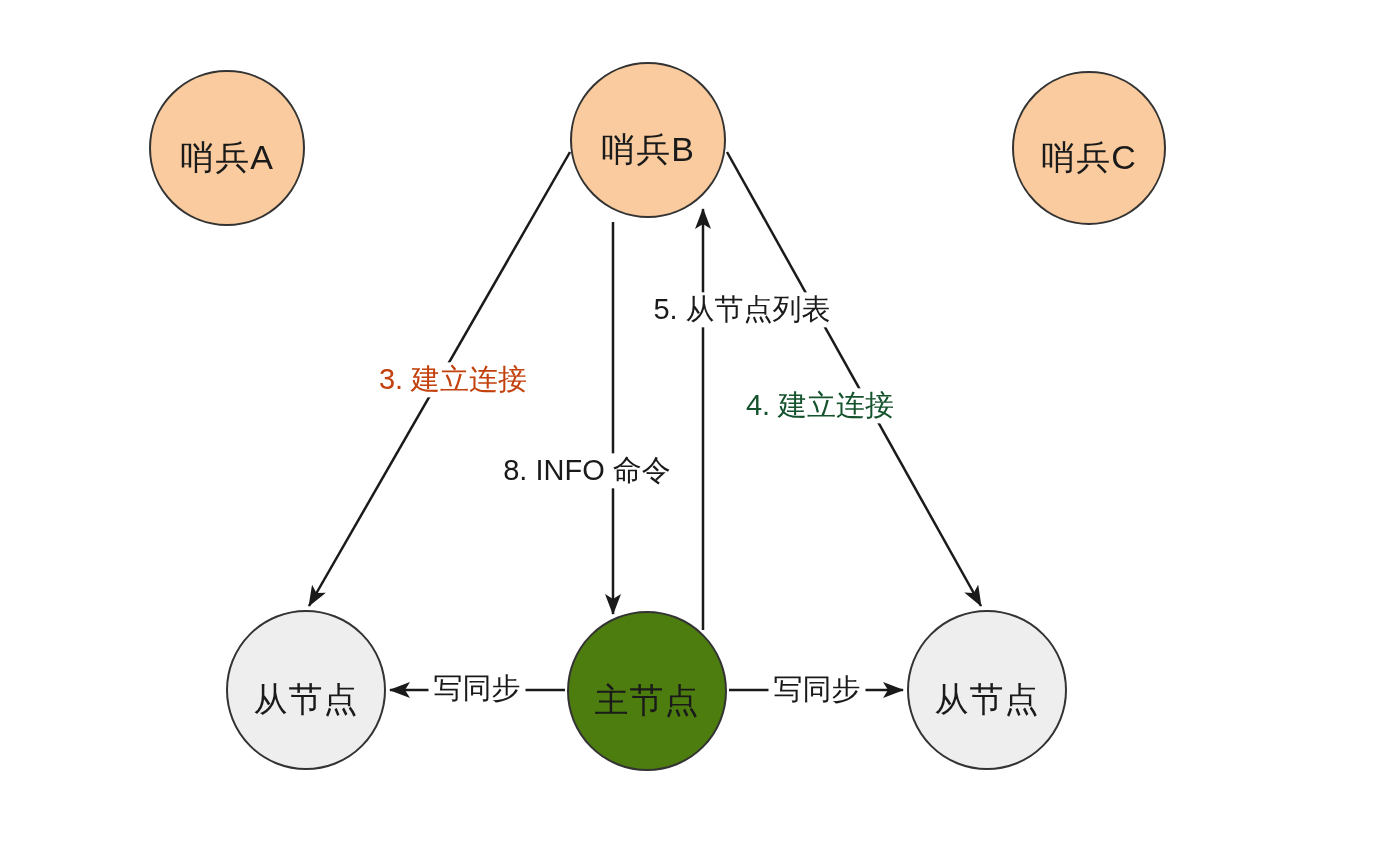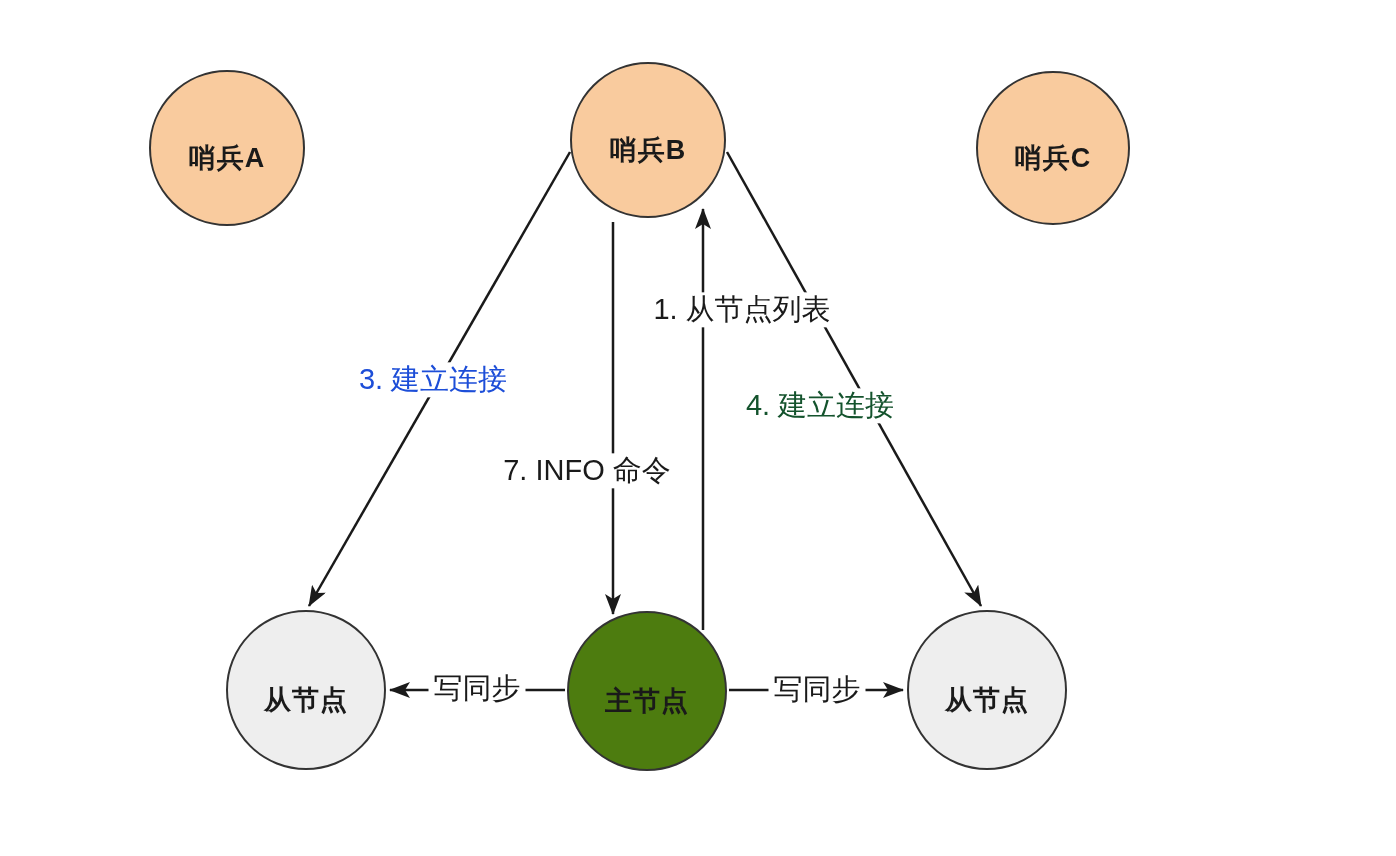--- a/index.html
+++ b/index.html
@@ -36,22 +36,22 @@
   .node {
     position: absolute;
     border: 2.5px solid #333333;
     border-radius: 50%;
     display: flex;
     align-items: center;
     justify-content: center;
     box-sizing: border-box;
   }
   .node span {
-    font-size: 27px;
-    font-weight: 700;
+    font-size: 34px;
+    font-weight: 400;
     color: #1a1a1a;
     letter-spacing: 1px;
     white-space: nowrap;
     margin-top: 20px;
   }
   .node.sentinel { background: #F9CB9E; }
   .node.master   { background: #CEE5F9; }
   .node.slave    { background: #EEEEEE; }
   .edge-label {
     position: absolute;
@@ -85,34 +85,34 @@
       </g>
   </svg>
 
   <div class="layer node-layer">
       <div class="node sentinel" style="left: 149px; top: 70px; height: 156px; width: 156px; background: rgb(249, 203, 158); border-color: rgb(51, 51, 51);">
         <span style="color: rgb(26, 26, 26);">哨兵A</span>
       </div>
       <div class="node sentinel" style="left: 570px; top: 62px; height: 156px; width: 156px; background: rgb(249, 203, 158); border-color: rgb(51, 51, 51);">
         <span style="color: rgb(26, 26, 26);">哨兵B</span>
       </div>
-      <div class="node sentinel" style="left: 976px; top: 71px; height: 154px; width: 154px; background: rgb(249, 203, 158); border-color: rgb(51, 51, 51);">
+      <div class="node sentinel" style="left: 1012px; top: 71px; height: 154px; width: 154px; background: rgb(249, 203, 158); border-color: rgb(51, 51, 51);">
         <span style="color: rgb(26, 26, 26);">哨兵C</span>
       </div>
       <div class="node slave" style="left: 226px; top: 610px; height: 160px; width: 160px; background: rgb(238, 238, 238); border-color: rgb(51, 51, 51);">
         <span style="color: rgb(26, 26, 26);">从节点</span>
       </div>
       <div class="node master" style="left: 567px; top: 611px; height: 160px; width: 160px; background: #4d7c0f; border-color: rgb(51, 51, 51);">
         <span style="color: rgb(26, 26, 26);">主节点</span>
       </div>
       <div class="node slave" style="left: 907px; top: 610px; height: 160px; width: 160px; background: rgb(238, 238, 238); border-color: rgb(51, 51, 51);">
         <span style="color: rgb(26, 26, 26);">从节点</span>
       </div>
     </div>
   <div class="layer edge-label-layer">
-      <div class="edge-label" style="left: 587px; top: 471px; color: rgb(26, 26, 26);">7. INFO 命令</div>
-      <div class="edge-label" style="left: 742px; top: 310px; color: rgb(26, 26, 26);">1. 从节点列表</div>
-      <div class="edge-label" style="left: 433px; top: 380px; color: #1d4ed8;">3. 建立连接</div>
+      <div class="edge-label" style="left: 587px; top: 471px; color: rgb(26, 26, 26);">8. INFO 命令</div>
+      <div class="edge-label" style="left: 742px; top: 310px; color: rgb(26, 26, 26);">5. 从节点列表</div>
+      <div class="edge-label" style="left: 453px; top: 380px; color: #c2410c;">3. 建立连接</div>
       <div class="edge-label" style="left: 820px; top: 406px; color: #14532d;">4. 建立连接</div>
       <div class="edge-label" style="left: 477px; top: 689px; color: rgb(26, 26, 26);">写同步</div>
       <div class="edge-label" style="left: 817px; top: 690px; color: rgb(26, 26, 26);">写同步</div>
     </div>
 </div>
 
 </body></html>

